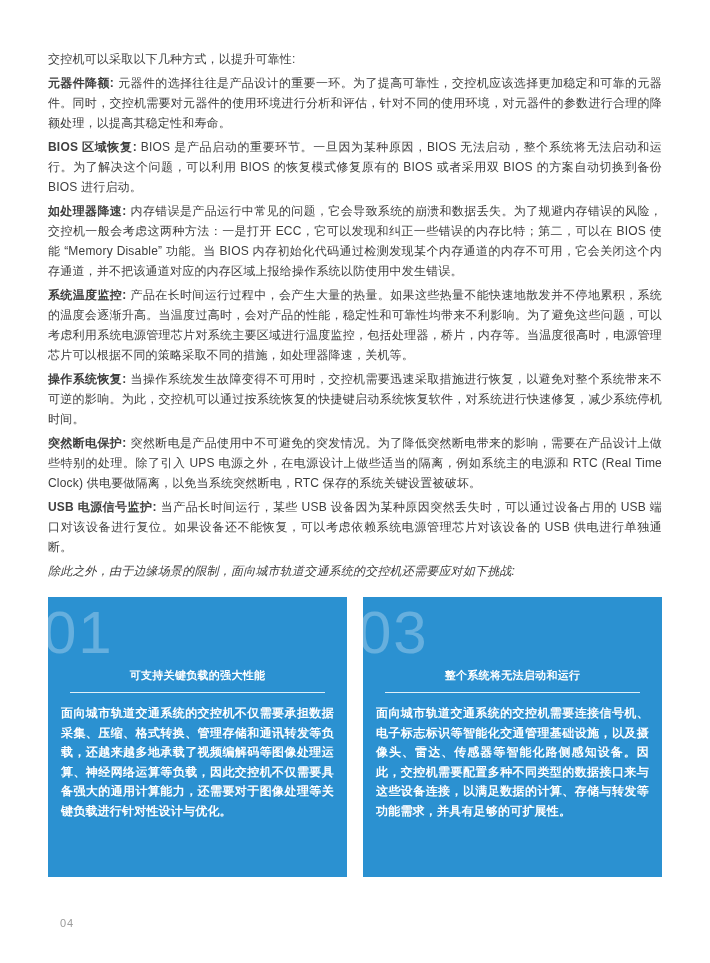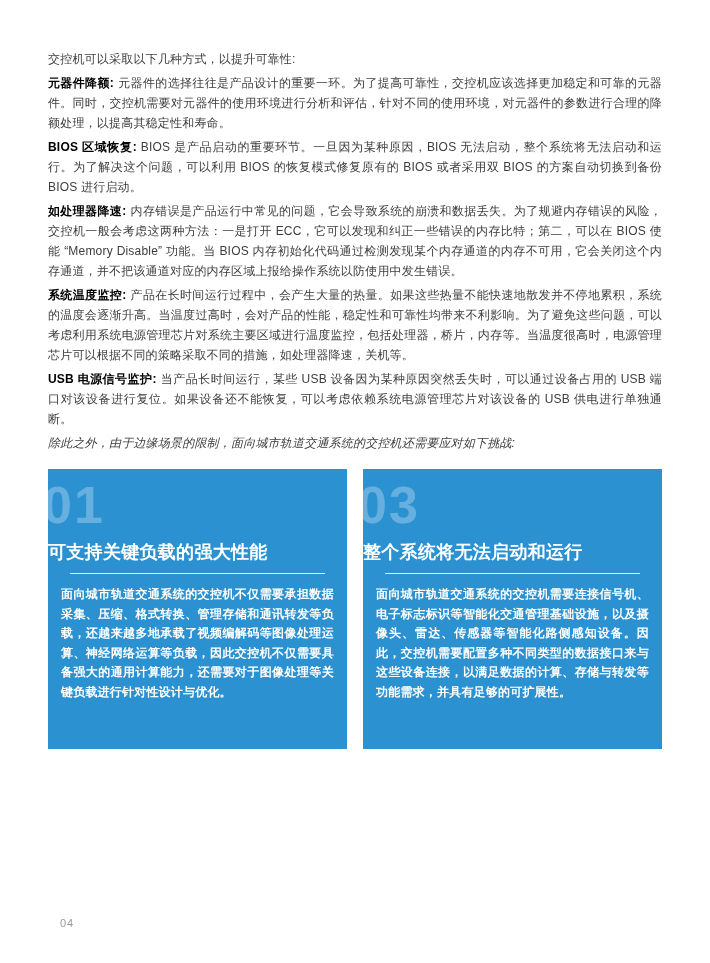--- a/index.html
+++ b/index.html
@@ -22,50 +22,51 @@
     margin: 0 0 4px 0;
     font-size: 12px;
     line-height: 20px;
     color: #3d3d3d;
     text-align: justify;
     letter-spacing: 0.2px;
   }
   p.intro { }
   p.challenges { margin-bottom: 16px; font-style: italic; }
   .lead {
-    color: #000000;
+    color: #404040;
     font-weight: bold;
     margin-right: 4px;
   }
   .cards {
     display: flex;
     gap: 16px;
     margin-top: 14px;
   }
   .card {
     flex: 1 1 0;
     height: 280px;
     background: #2b91d1;
     overflow: hidden;
     box-sizing: border-box;
     padding-top: 10px;
   }
   .card-number {
-    font-size: 52px;
+    font-size: 60px;
     line-height: 52px;
-    font-weight: 700;
+    font-weight: 400;
     color: rgba(255, 255, 255, 0.28);
     margin-left: -5px;
     letter-spacing: 2px;
     user-select: none;
   }
   .card-title {
     margin-top: 9px;
+    text-align: center;
     color: #ffffff;
-    font-size: 18px;
+    font-size: 11px;
     font-weight: bold;
     letter-spacing: 0.3px;
   }
   .card-divider {
     height: 0;
     border-bottom: 1px solid rgba(255, 255, 255, 0.85);
     margin: 9px 22px 11px 22px;
   }
   .card-body {
     padding: 0 13px;
@@ -104,21 +105,27 @@
     </p>
 
     <p class="para">
       <span class="lead">如处理器降速:</span><span>内存错误是产品运行中常见的问题，它会导致系统的崩溃和数据丢失。为了规避内存错误的风险，交控机一般会考虑这两种方法：一是打开 ECC，它可以发现和纠正一些错误的内存比特；第二，可以在 BIOS 使能 “Memory Disable” 功能。当 BIOS 内存初始化代码通过检测发现某个内存通道的内存不可用，它会关闭这个内存通道，并不把该通道对应的内存区域上报给操作系统以防使用中发生错误。</span>
     </p>
 
     <p class="para">
       <span class="lead">系统温度监控:</span><span>产品在长时间运行过程中，会产生大量的热量。如果这些热量不能快速地散发并不停地累积，系统的温度会逐渐升高。当温度过高时，会对产品的性能，稳定性和可靠性均带来不利影响。为了避免这些问题，可以考虑利用系统电源管理芯片对系统主要区域进行温度监控，包括处理器，桥片，内存等。当温度很高时，电源管理芯片可以根据不同的策略采取不同的措施，如处理器降速，关机等。</span>
     </p>
 
+    <p class="para">
+      <span class="lead">操作系统恢复:</span><span>当操作系统发生故障变得不可用时，交控机需要迅速采取措施进行恢复，以避免对整个系统带来不可逆的影响。为此，交控机可以通过按系统恢复的快捷键启动系统恢复软件，对系统进行快速修复，减少系统停机时间。</span>
+    </p>
 
+    <p class="para">
+      <span class="lead">突然断电保护:</span><span>突然断电是产品使用中不可避免的突发情况。为了降低突然断电带来的影响，需要在产品设计上做些特别的处理。除了引入 UPS 电源之外，在电源设计上做些适当的隔离，例如系统主的电源和 RTC (Real Time Clock) 供电要做隔离，以免当系统突然断电，RTC 保存的系统关键设置被破坏。</span>
+    </p>
 
     <p class="para">
       <span class="lead">USB 电源信号监护:</span><span>当产品长时间运行，某些 USB 设备因为某种原因突然丢失时，可以通过设备占用的 USB 端口对该设备进行复位。如果设备还不能恢复，可以考虑依赖系统电源管理芯片对该设备的 USB 供电进行单独通断。</span>
     </p>
 
     <p class="para challenges">除此之外，由于边缘场景的限制，面向城市轨道交通系统的交控机还需要应对如下挑战:</p>
 
     <div class="cards">
 
       <div class="card">

